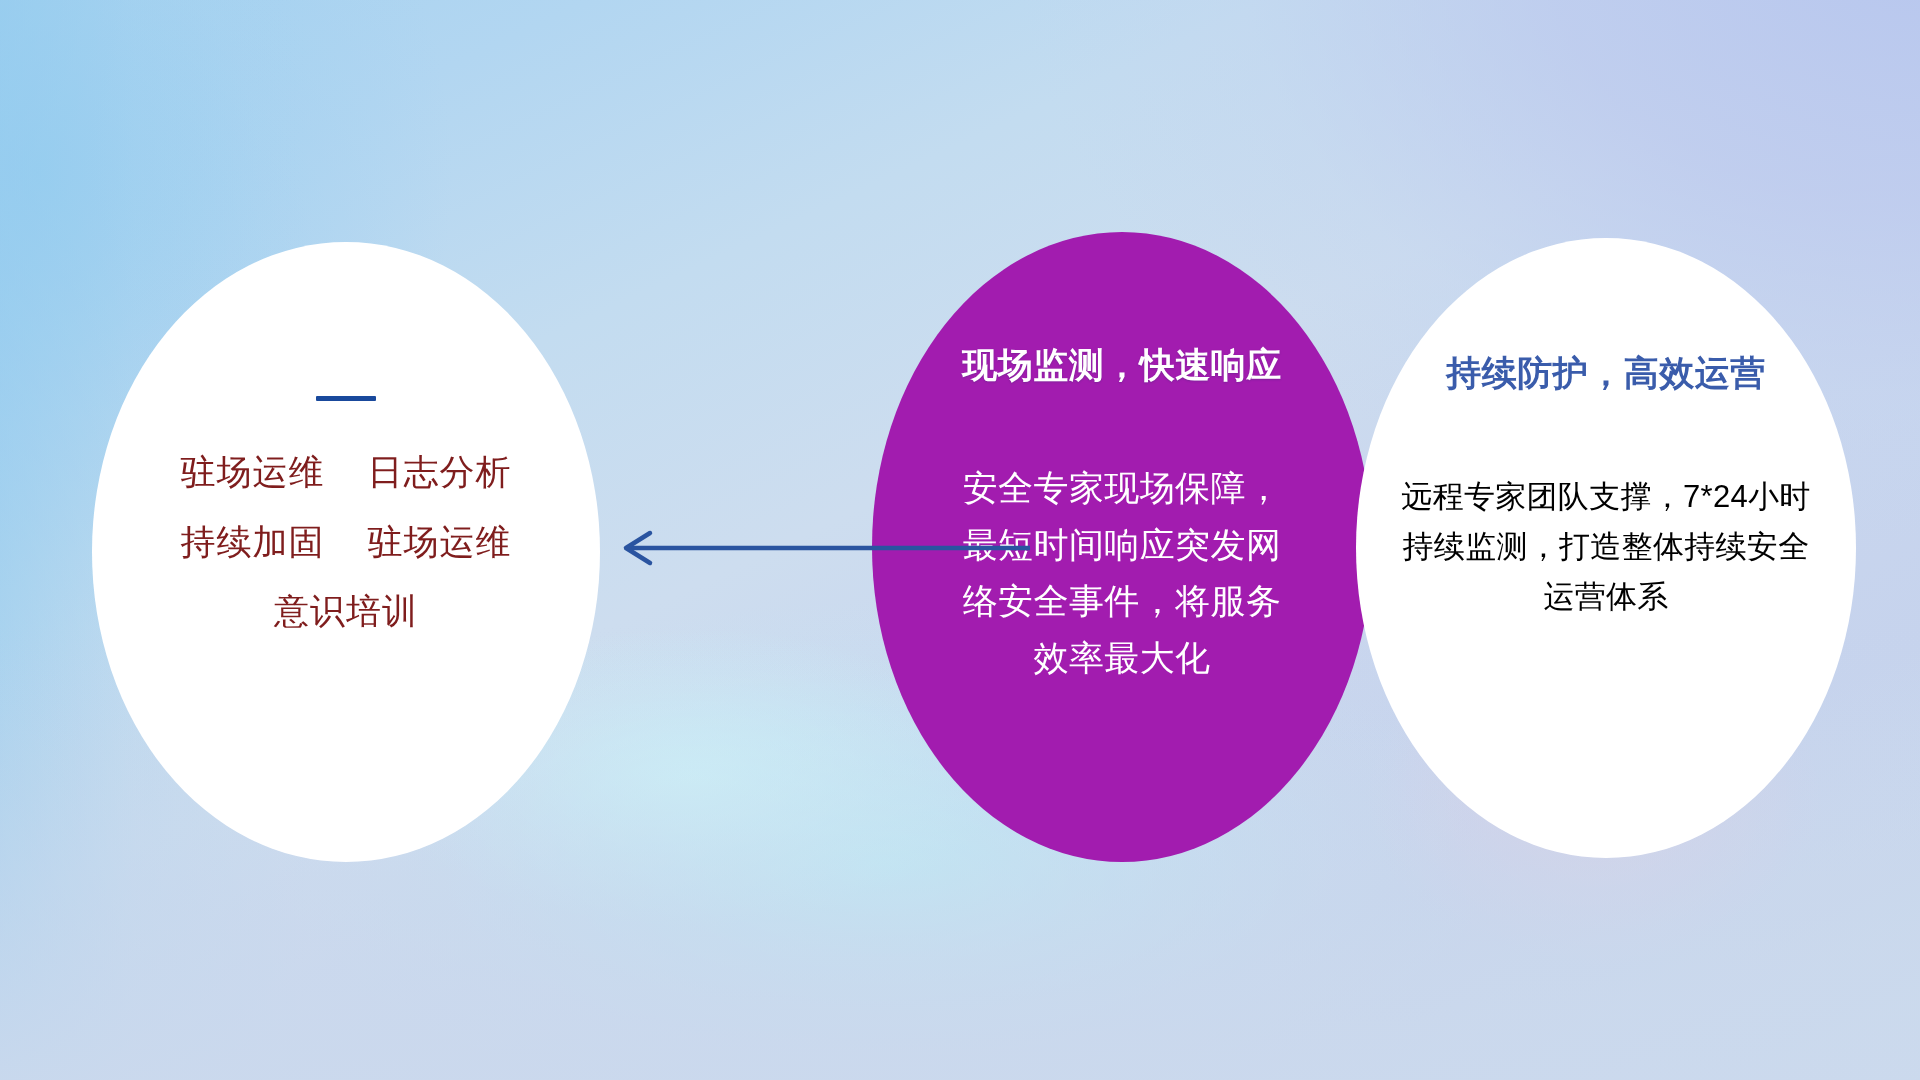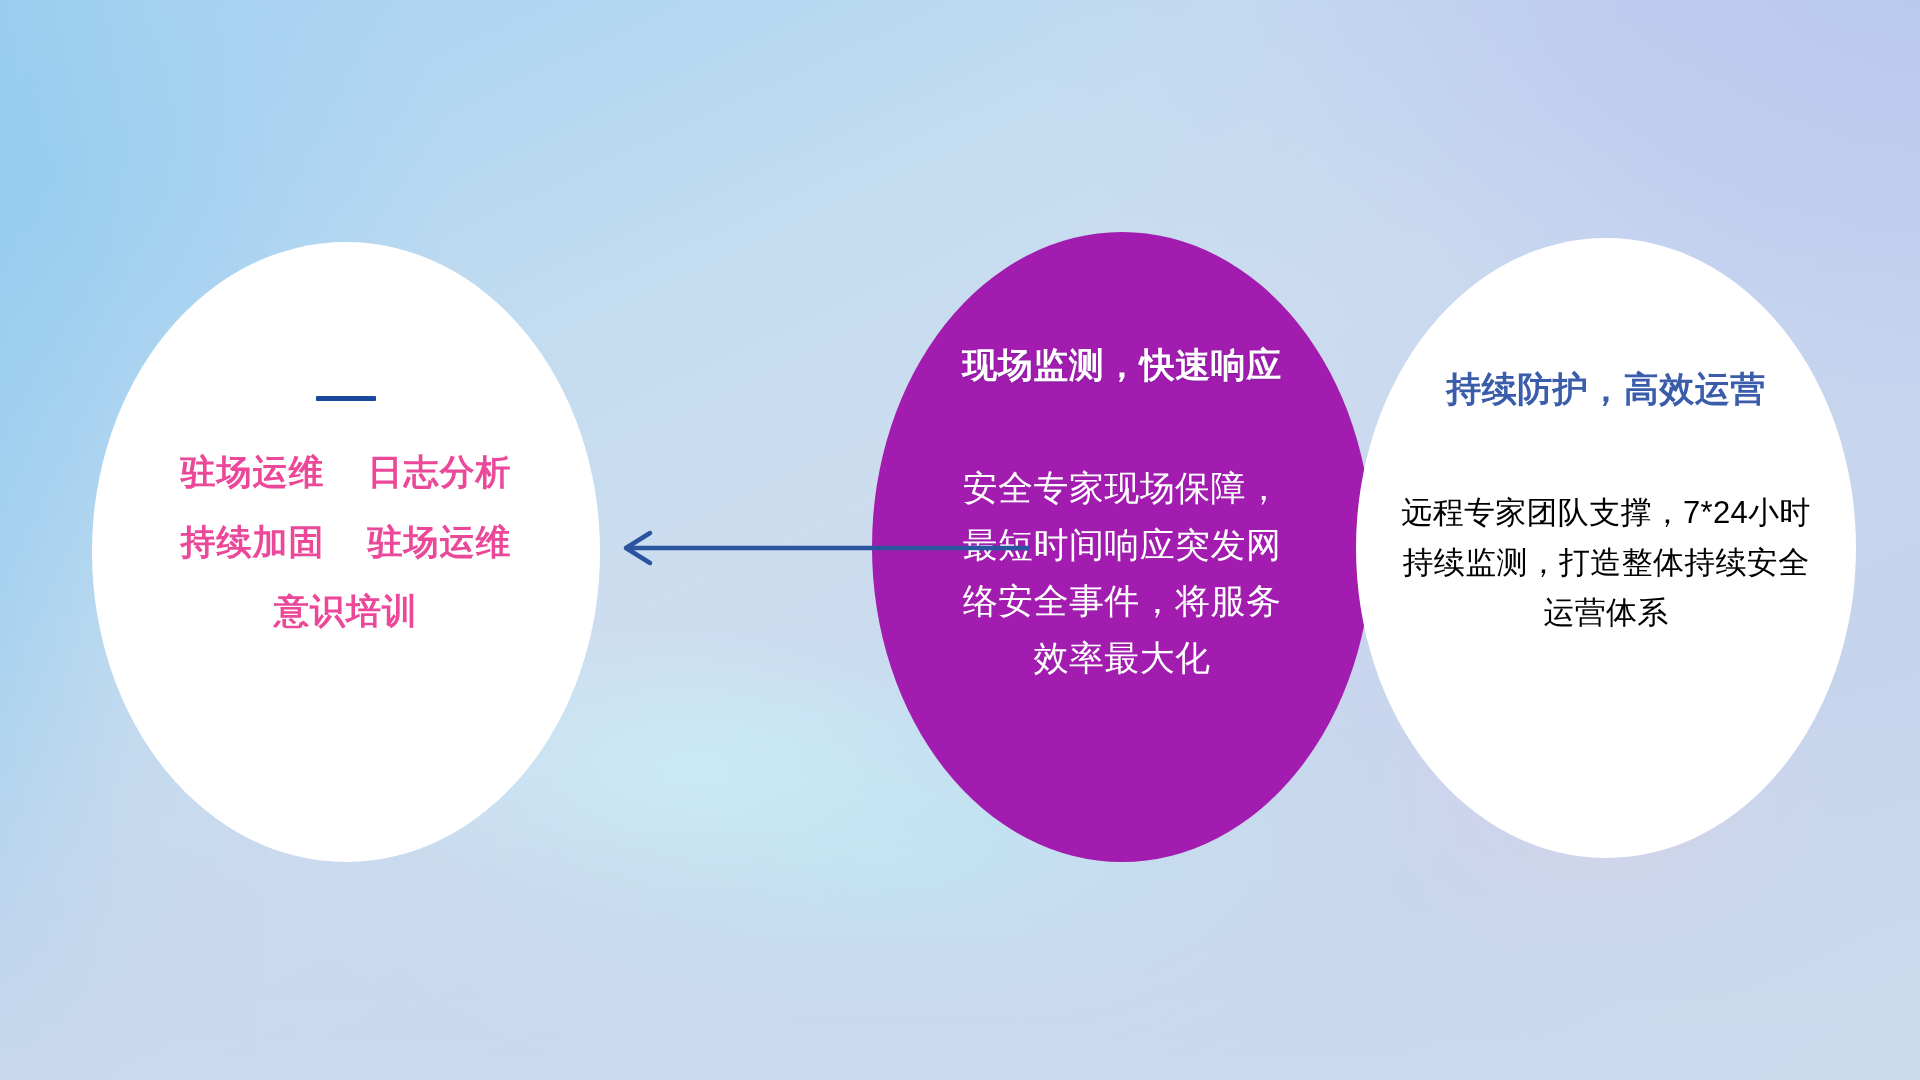--- a/index.html
+++ b/index.html
@@ -155,22 +155,22 @@
   .divider {
     width: 60px;
     height: 5px;
     background: #19499c;
     border-radius: 1px;
     margin-bottom: 52px;
   }
 
   .left-line {
     font-size: 35px;
-    font-weight: bold;
-    color: #ec4899;
+    font-weight: normal;
+    color: #7f1d1d;
     letter-spacing: 1px;
     line-height: 1.1;
     white-space: pre;
     margin-bottom: 31px;
   }
 
   .left-line:last-child {
     margin-bottom: 0;
     margin-top: 0;
   }
@@ -207,21 +207,20 @@
     padding: 0 26px;
   }
 
   .right-title {
     font-size: 35px;
     font-weight: bold;
     color: #3a5cab;
     letter-spacing: 0.5px;
     line-height: 1.2;
     white-space: nowrap;
-    margin-top: 16px;
   }
 
   .right-body {
     margin-top: 78px;
     font-size: 31px;
     color: #000000;
     line-height: 1.62;
     letter-spacing: 0.3px;
     max-width: 420px;
     text-align: center;

